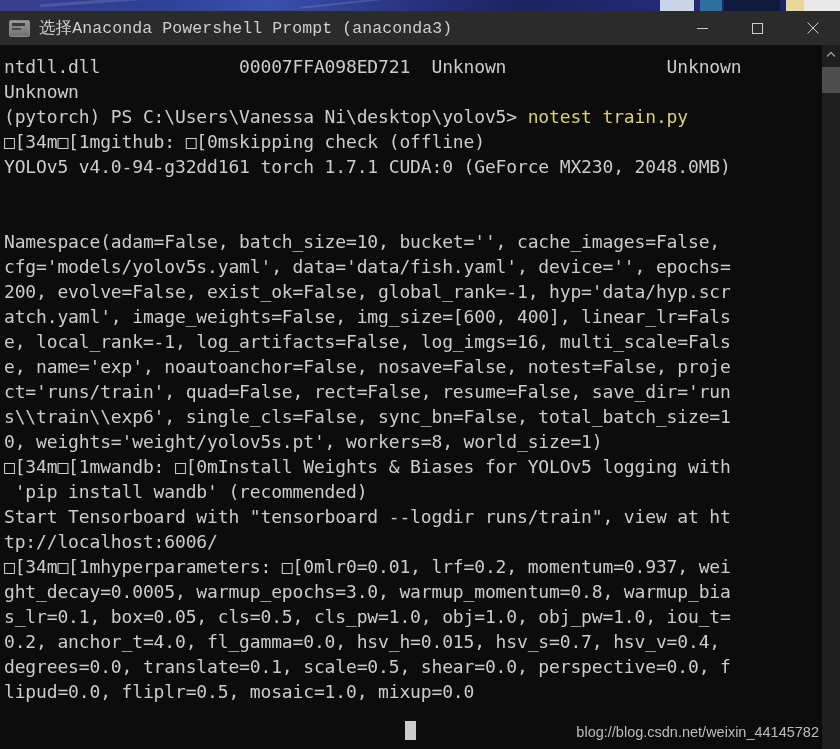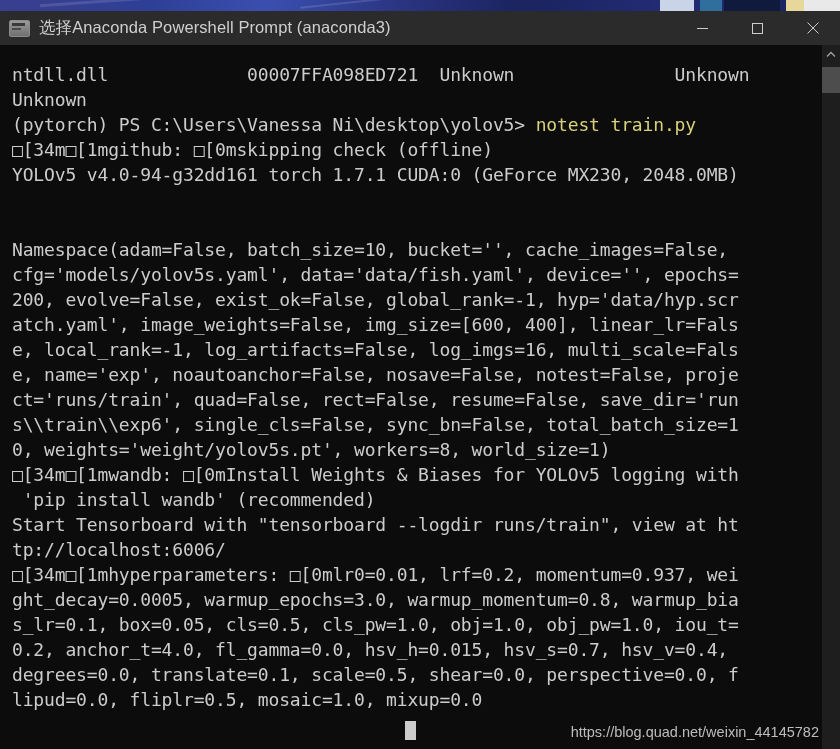--- a/index.html
+++ b/index.html
@@ -81,21 +81,21 @@
   .title-icon::after {
     content: "";
     position: absolute;
     left: 2px; top: 7px;
     width: 9px; height: 2px;
     background: #4a4a4a;
   }
   .title-text {
     color: #cfcfcf;
     font-size: 16.5px;
-    font-family: Liberation Sans, sans-serif;
+    font-family: Liberation Mono, monospace;
     white-space: nowrap;
     letter-spacing: 0.1px;
   }
   .win-buttons {
     position: absolute;
     right: 0; top: 0;
     height: 34px;
     display: flex;
   }
   .win-btn {
@@ -111,21 +111,21 @@
   .console {
     position: relative;
     height: 704px;
     background: #0c0c0c;
     overflow: hidden;
   }
   .console-text {
     position: absolute;
     left: 0;
     top: 5px;
-    margin: 12px;
+    margin: 4px;
     padding: 0;
     color: #cccccc;
     font-family: "DejaVu Sans Mono", "Liberation Mono", monospace;
     font-size: 18px;
     line-height: 25px;
     white-space: pre;
     letter-spacing: -0.15px;
   }
   .console-text .cmd { color: #d8d07a; }
 
@@ -246,17 +246,17 @@
 
       <div class="scrollbar">
         <div class="sb-arrow">
           <svg width="10" height="7" viewBox="0 0 10 7">
             <polyline points="1,5.5 5,1.5 9,5.5" fill="none" stroke="#a0a0a0" stroke-width="1.3"></polyline>
           </svg>
         </div>
         <div class="sb-thumb"></div>
       </div>
 
-      <div class="watermark">https://blog.quad.net/weixin_44145782</div>
+      <div class="watermark">blog://blog.csdn.net/weixin_44145782</div>
     </div>
 
   </div>
 </div>
 
 </body></html>

